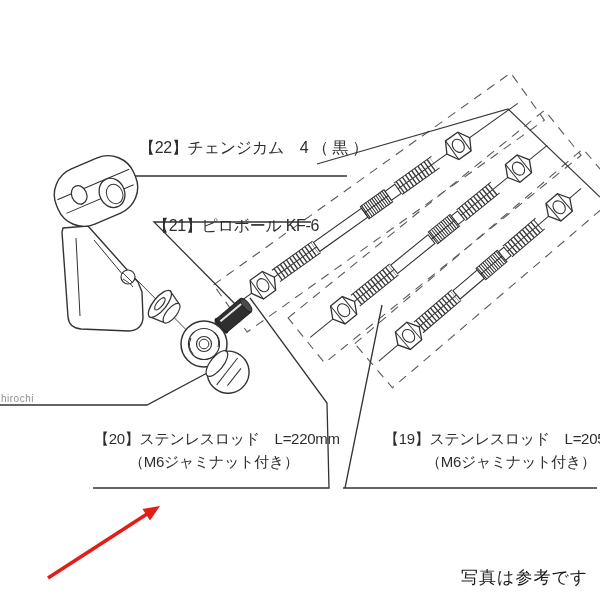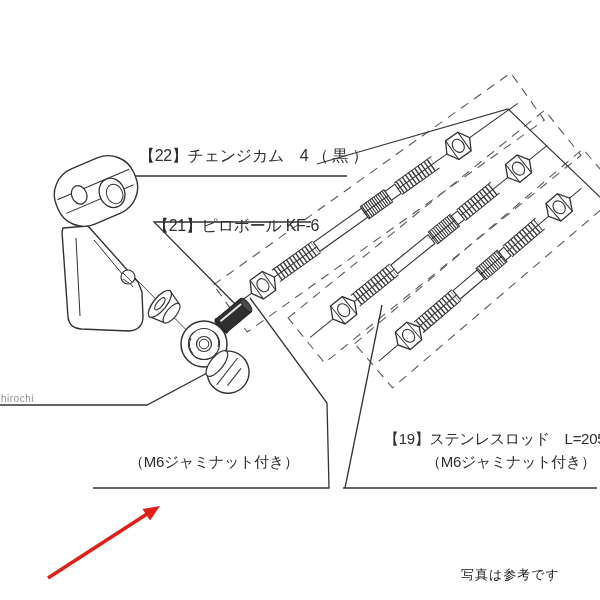--- a/index.html
+++ b/index.html
@@ -5,21 +5,21 @@
   html,body{margin:0;padding:0;background:#fff;}
   #stage{
     position:relative;width:600px;height:600px;background:#fff;overflow:hidden;
     font-family:"Liberation Sans","DejaVu Sans",sans-serif;color:#2b2b2b;
   }
   #drawing{position:absolute;left:0;top:0;}
   .callout{position:absolute;white-space:nowrap;color:#2e2e2e;letter-spacing:-0.3px;}
   .c16{font-size:16px;}
   .c15{font-size:15px;}
   #watermark{position:absolute;left:1px;top:393px;font-size:10px;color:#909090;letter-spacing:0.5px;}
-  #footer-note{position:absolute;left:461px;top:566px;font-size:13px;color:#1a1a1a;letter-spacing:1px;}
+  #footer-note{position:absolute;left:461px;top:566px;font-size:17px;color:#1a1a1a;letter-spacing:1px;}
 </style>
 </head>
 <body>
 
 <div id="stage">
 
   <svg id="drawing" width="600" height="600" viewBox="0 0 600 600" xmlns="http://www.w3.org/2000/svg">
 
     <g transform="translate(245,298) rotate(-35.5)">
       <rect x="-18" y="-29" width="365" height="58" fill="none" stroke="#5a5a5a" stroke-width="1.1" stroke-dasharray="9 7"></rect>
@@ -159,25 +159,26 @@
         <ellipse cx="0" cy="0" rx="5.5" ry="7" fill="#fff" stroke-width="1.1"></ellipse>
       </g>
     </g>
 
     <g>
       <line x1="48" y1="578" x2="147" y2="514" stroke="#e02018" stroke-width="3.6"></line>
       <polygon points="160,506 150,520.5 142.5,509" fill="#e02018"></polygon>
     </g>
   </svg>
 
-  <div class="callout c16" style="left:139px;top:146px;">【22】チェンジカム　4 （ 黒 ）</div>
+  <div class="callout c16" style="left:139px;top:138px;">【22】チェンジカム　4 （ 黒 ）</div>
 
   <div class="callout c16" style="left:153px;top:196px;margin-top:20px;">【21】ピロボール KF-6</div>
 
 
+  <div class="callout c15" style="left:94px;top:430px;">【20】ステンレスロッド　L=220mm</div>
   <div class="callout c15" style="left:129px;top:453px;">（M6ジャミナット付き）</div>
 
   <div class="callout c15" style="left:384px;top:430px;">【19】ステンレスロッド　L=205mm</div>
   <div class="callout c15" style="left:426px;top:453px;">（M6ジャミナット付き）</div>
 
   <div id="watermark">hirochi</div>
 
   <div id="footer-note">写真は参考です</div>
 </div>
 

